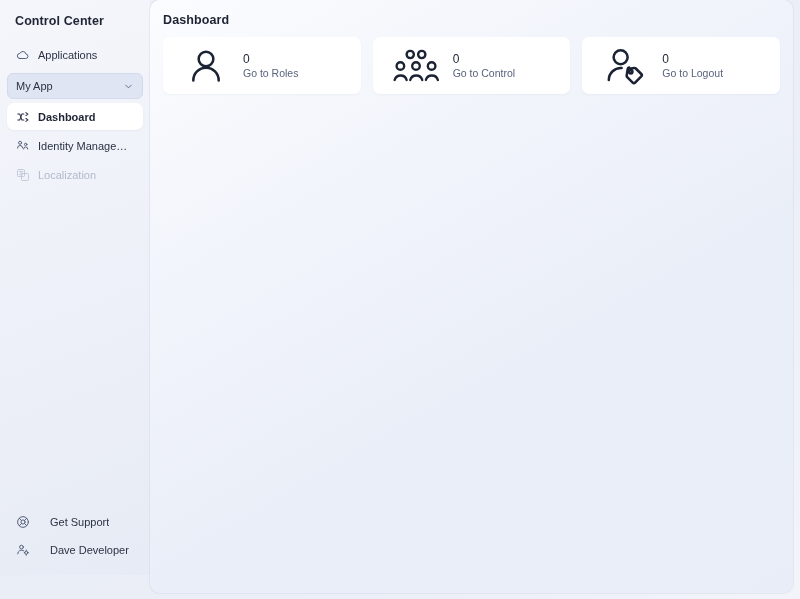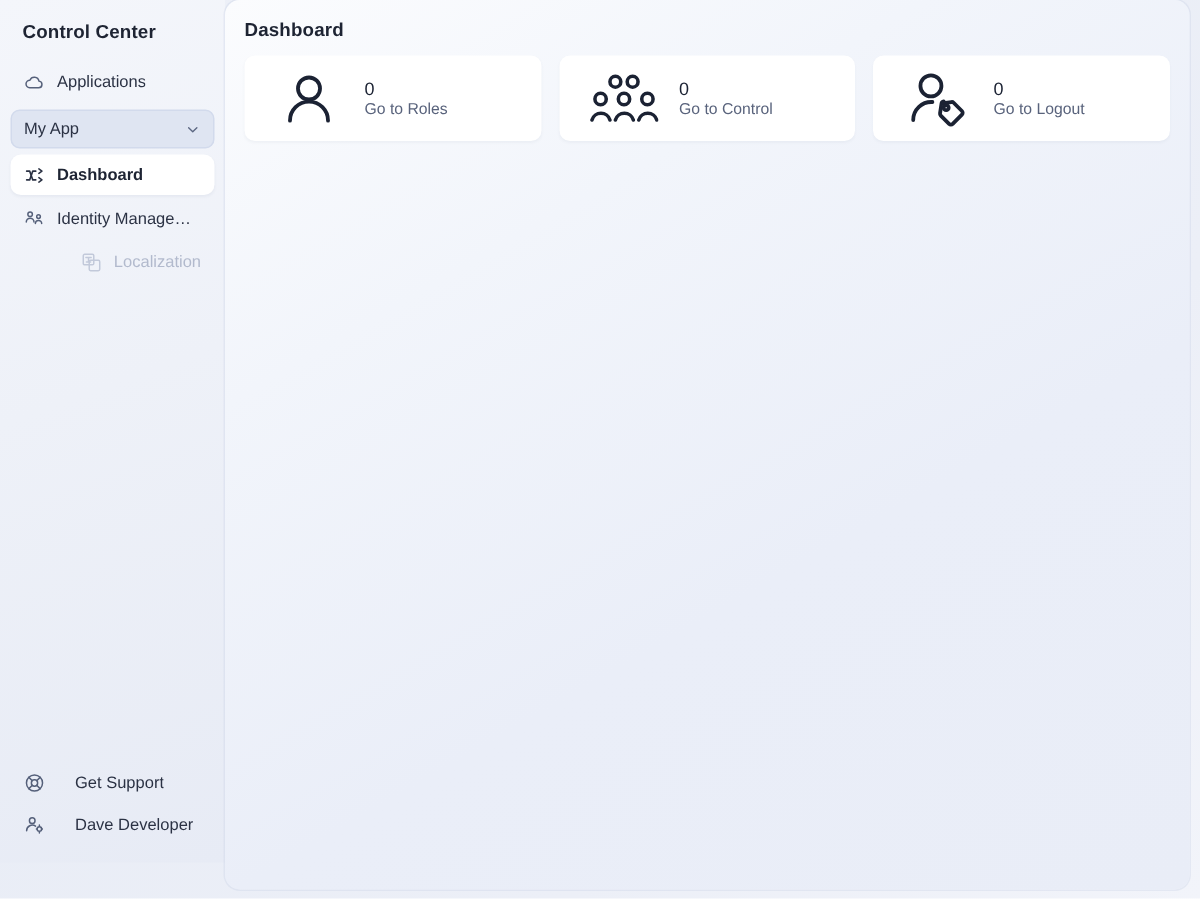--- a/index.html
+++ b/index.html
@@ -107,21 +107,20 @@
     background: #ffffff;
     border-radius: 7px;
     box-shadow: 0 1px 2px rgba(40,55,90,0.05);
   }
   .nav-item.active .label { font-weight: 600; color: #1e2433; }
   .nav-item.active .ico { color: #2b3244; }
 
   .nav-item.disabled {
     color: #b2bacd;
     cursor: default;
-    justify-content: flex-end;
   }
   .nav-item.disabled .ico { color: #c2c9da; }
   .nav-item.disabled .label { font-weight: 500; }
 
   .nav-sub { padding-left: 0; }
 
   .spacer { flex: 1 1 auto; }
 
   .nav-bottom {
     padding-bottom: 11px;

